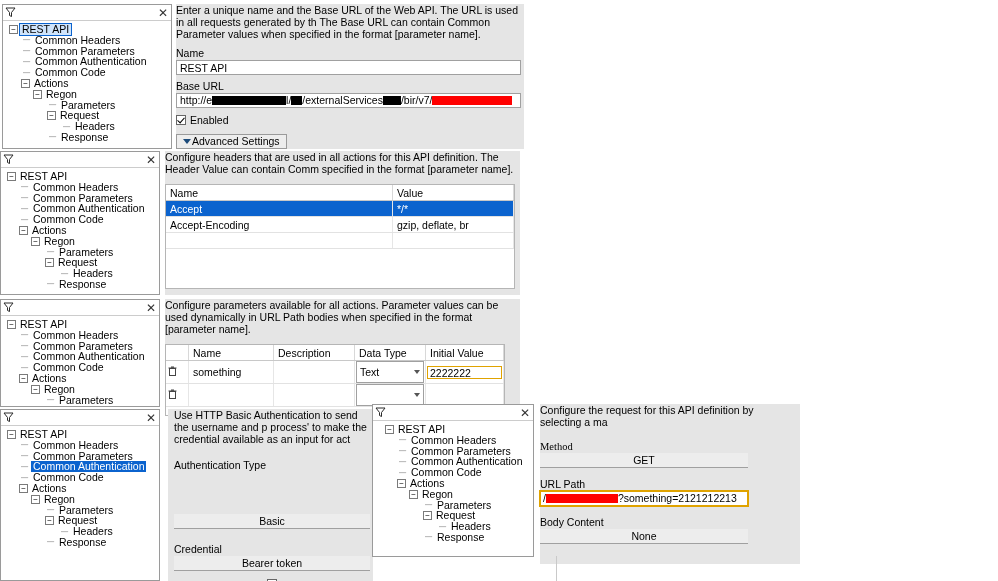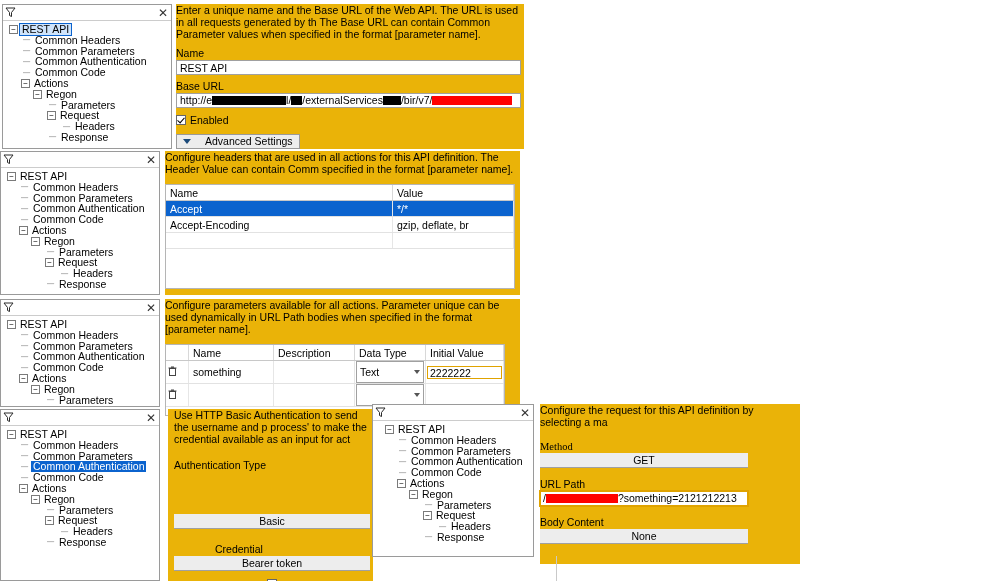--- a/index.html
+++ b/index.html
@@ -12,21 +12,21 @@
   }
   #root {
     position: relative;
     width: 998px;
     height: 581px;
     overflow: hidden;
     background: #ffffff;
   }
   .panel {
     position: absolute;
-    background: #eab308;
+    background: #e5e5e5;
   }
   
   .tree-panel {
     border: 1px solid #9a9a9a;
     background: #ffffff;
     box-sizing: border-box;
   }
   .tree-header {
     height: 16px;
     border-bottom: 1px solid #cccccc;
@@ -171,21 +171,21 @@
   }
   .adv-btn {
     border: 1px solid #9a9a9a;
     background: #ededed;
     height: 15px;
     line-height: 15px;
     font-size: 10.5px;
     padding: 0 6px;
     display: inline-flex;
     align-items: center;
-    gap: 14px;
+    gap: 1px;
     box-sizing: border-box;
     cursor: default;
   }
   .tri-down {
     width: 0; height: 0;
     border-left: 4px solid transparent;
     border-right: 4px solid transparent;
     border-top: 5px solid #1b4a7a;
     display: inline-block;
   }
@@ -469,21 +469,21 @@
         <span class="lbl">Regon</span>
       </div>
       <div class="tree-row" style="padding-left:42px;">
         <span class="dash">─</span>
         <span class="lbl">Parameters</span>
       </div>
     </div>
   </div>
 
   <div class="panel" style="left:165px; top:299px; width:355px; height:108px;">
-    <div class="desc" style="width:350px;">Configure parameters available for all actions. Parameter unique can be used dynamically in URL Path bodies  when specified in the format [parameter name].</div>
+    <div class="desc" style="width:350px;">Configure parameters available for all actions. Parameter values can be used dynamically in URL Path bodies  when specified in the format [parameter name].</div>
     <div class="grid" style="margin-top:9px; width:340px; height:72px;">
       <table>
         <thead>
           <tr>
             <th style="width:14px;"></th>
             <th style="width:76px;">Name</th>
             <th style="width:72px;">Description</th>
             <th style="width:62px;">Data Type</th>
             <th>Initial Value</th>
           </tr>
@@ -591,21 +591,21 @@
         <span class="lbl">Response</span>
       </div>
     </div>
   </div>
 
   <div class="panel" style="left:168px; top:409px; width:205px; height:172px;">
     <div class="desc" style="width:200px; padding-left:6px;">Use HTTP Basic Authentication to send the username and p process' to make the credential available as an input for act</div>
     <div style="padding-left:6px;">
       <div class="field-label" style="margin-top:14px;">Authentication Type</div>
       <div class="underline-box grey" style="width:196px;margin-top:43px;">Basic</div>
-      <div class="field-label" style="margin-top:14px;margin-left:41px;">Credential</div>
+      <div class="field-label" style="margin-top:14px;">Credential</div>
       <div class="underline-box grey" style="width:196px;">Bearer token</div>
       <div class="checkrow" style="margin-top:8px;flex-direction:column;">
         <span class="cbox"></span>
         <span>Expose to process</span>
       </div>
       <div class="field-label" style="margin-top:6px;">Parameter Name</div>
       <div class="underline-box" style="width:196px;"></div>
 
     </div>
   </div>

